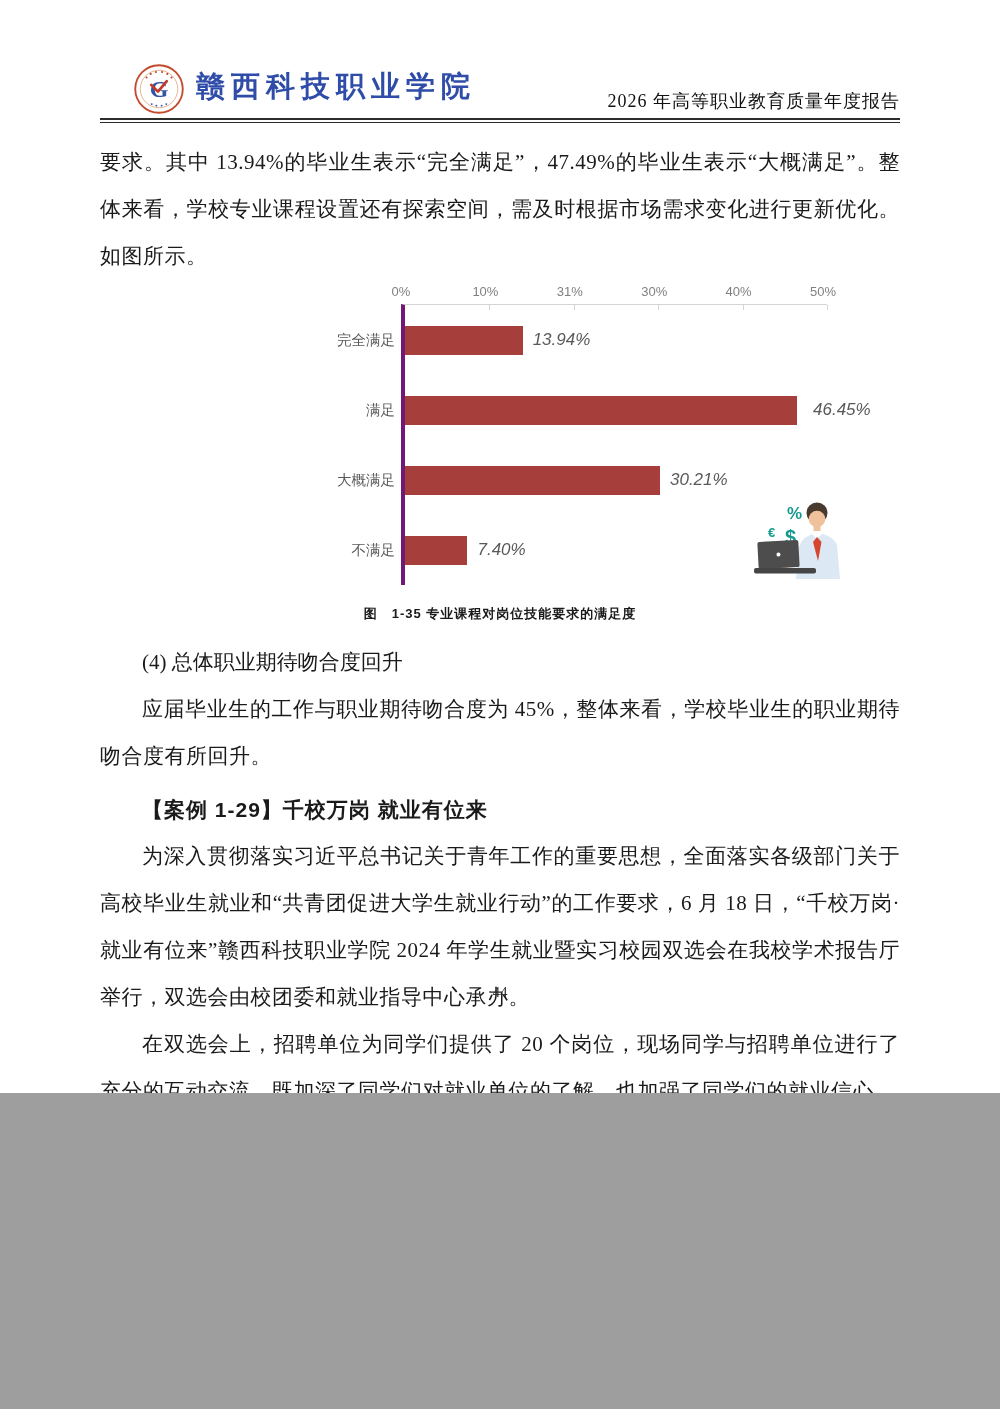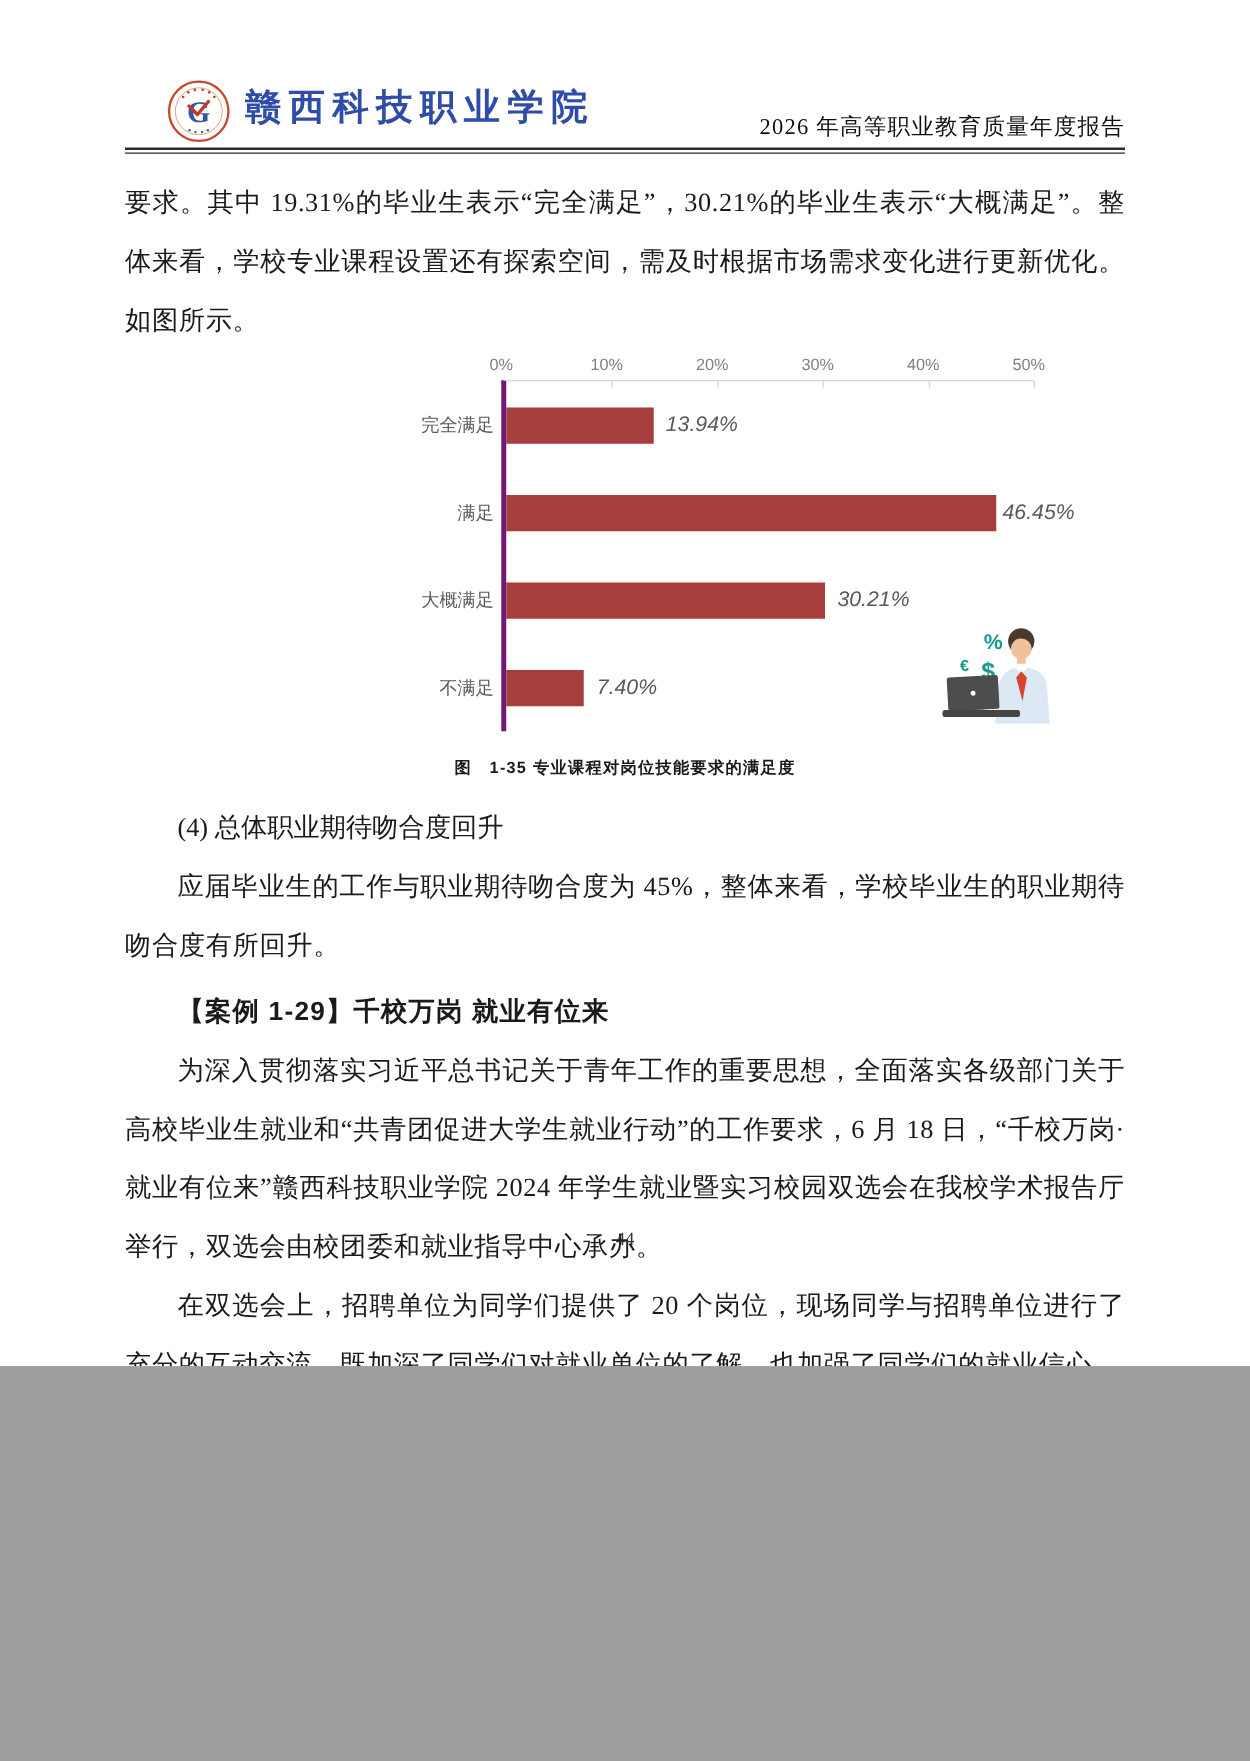--- a/index.html
+++ b/index.html
@@ -103,42 +103,42 @@
             <circle cx="26.5" cy="40" r="0.9"></circle>
               <circle cx="31" cy="38.5" r="0.9"></circle>
           </g>
         </svg>
         <div class="school-name">赣西科技职业学院</div>
       </div>
       <div class="report-title">2026 年高等职业教育质量年度报告</div>
     </div>
     <div class="header-rule"></div>
 
-    <p class="para p1">要求。其中 19.31%的毕业生表示“完全满足”，30.21%的毕业生表示“大概满足”。整体来看，学校专业课程设置还有探索空间，需及时根据市场需求变化进行更新优化。如图所示。</p>
+    <p class="para p1">要求。其中 13.94%的毕业生表示“完全满足”，47.49%的毕业生表示“大概满足”。整体来看，学校专业课程设置还有探索空间，需及时根据市场需求变化进行更新优化。如图所示。</p>
 
     <div class="chart">
       <div class="axis-labels">
           <span style="left: 0%;">0%</span>
           <span style="left: 20%;">10%</span>
-          <span style="left: 40%;">20%</span>
+          <span style="left: 40%;">31%</span>
           <span style="left: 60%;">30%</span>
           <span style="left: 80%;">40%</span>
           <span style="left: 100%;">50%</span>
         </div>
       <div class="plot">
         <div id="chart-rows">
             <div class="crow">
               <span class="cat">完全满足</span>
               <div class="bar" style="width: 27.88%; background: rgb(166, 62, 60);"></div>
               <span class="val" style="margin-left: 10px;">13.94%</span>
             </div>
             <div class="crow">
               <span class="cat">满足</span>
               <div class="bar" style="width: 92.9%; background: rgb(166, 62, 60);"></div>
-              <span class="val" style="margin-left: 5px; text-align: right;">46.45%</span>
+              <span class="val" style="margin-left: 16px; text-align: right;">46.45%</span>
             </div>
             <div class="crow">
               <span class="cat">大概满足</span>
               <div class="bar" style="width: 60.42%; background: rgb(166, 62, 60);"></div>
               <span class="val" style="margin-left: 10px;">30.21%</span>
             </div>
             <div class="crow">
               <span class="cat">不满足</span>
               <div class="bar" style="width: 14.8%; background: rgb(166, 62, 60);"></div>
               <span class="val" style="margin-left: 10px;">7.40%</span>

